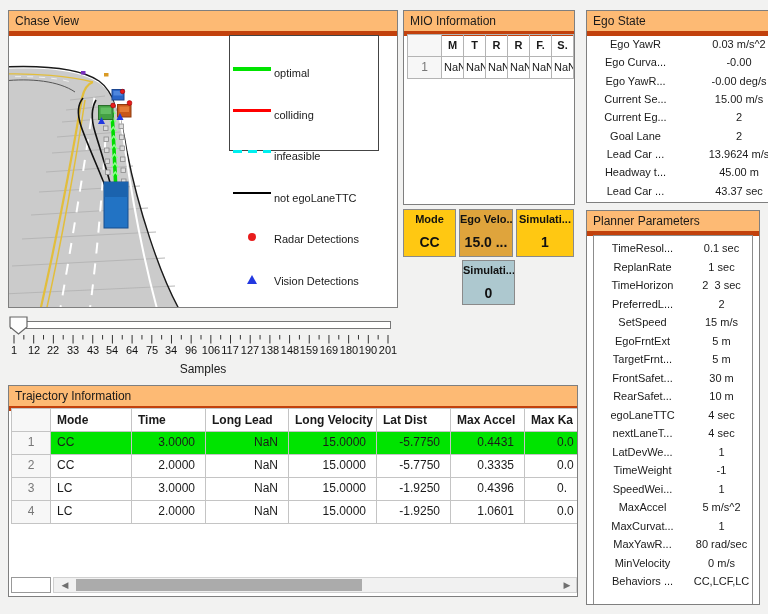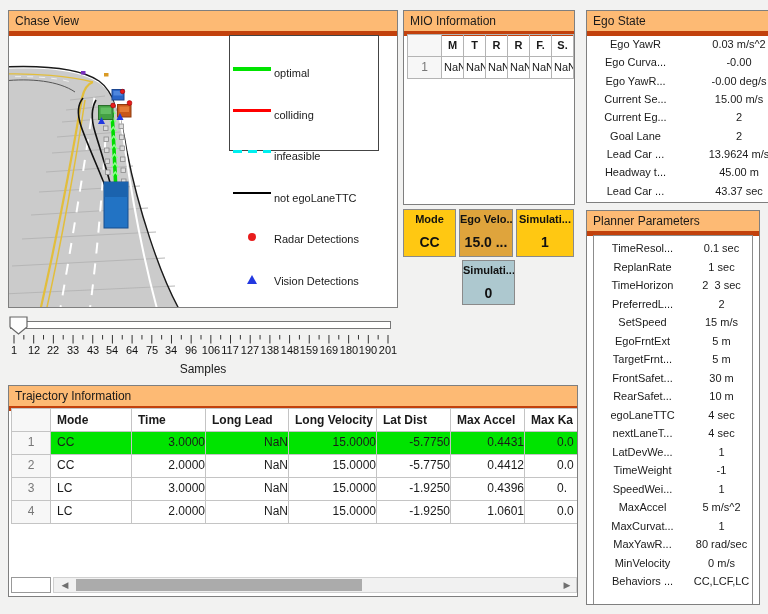--- a/index.html
+++ b/index.html
@@ -72,21 +72,21 @@
   #tick-labels span{position:absolute;transform:translateX(-50%);font-size:11px;white-space:nowrap;color:#111;}
   #samples-label{position:absolute;left:8px;top:362px;width:390px;text-align:center;font-weight:normal;font-size:12px;}
   
   #traj{left:8px;top:385px;width:570px;height:212px;}
   .traj-table{position:absolute;left:2px;top:22px;width:566px;overflow:hidden;}
   .traj-row{display:grid;grid-template-columns:40px 81px 74px 83px 88px 74px 74px 80px;width:600px;}
   .t-cell{border-right:1px solid #c4c4c4;border-bottom:1px solid #c4c4c4;box-sizing:border-box;height:23px;line-height:21px;overflow:hidden;white-space:nowrap;background:#fff;}
   .traj-row.head .t-cell{height:24px;line-height:23px;font-weight:bold;border-top:1px solid #c4c4c4;padding-left:6px;}
   .t-cell.rn{border-left:1px solid #c4c4c4;background:#f7f7f7;color:#777;text-align:center;padding-left:0;}
   .t-cell.txt{padding-left:6px;}
-  .t-cell.num{text-align:right;}
+  .t-cell.num{text-align:right;padding-right:10px;}
   .t-cell.kap{text-align:left;padding-left:32px;}
   .traj-row.hl .t-cell:not(.rn){background:#00e400;}
   
   .hscroll{position:absolute;left:2px;bottom:3px;height:16px;width:566px;}
   .hs-corner{position:absolute;left:0;top:0;width:40px;height:16px;background:#fff;border:1px solid #999;box-sizing:border-box;}
   .hs-track{position:absolute;left:42px;top:0;right:0;height:16px;background:#f1f1f1;border:1px solid #d0d0d0;box-sizing:border-box;}
   .hs-thumb{position:absolute;left:22px;top:1px;width:286px;height:12px;background:#ababab;}
   .hs-arrow{position:absolute;top:2px;width:10px;height:10px;font-size:9px;color:#707070;line-height:11px;text-align:center;}
   .hs-arrow.left{left:6px;}
   .hs-arrow.right{right:4px;}
@@ -493,21 +493,21 @@
       <div class="t-cell num">0.4431</div>
       <div class="t-cell kap">0.0</div>
     </div>
     <div class="traj-row">
       <div class="t-cell rn">2</div>
       <div class="t-cell txt">CC</div>
       <div class="t-cell num">2.0000</div>
       <div class="t-cell num">NaN</div>
       <div class="t-cell num">15.0000</div>
       <div class="t-cell num">-5.7750</div>
-      <div class="t-cell num">0.4412</div>
+      <div class="t-cell num">0.3335</div>
       <div class="t-cell kap">0.0</div>
     </div>
     <div class="traj-row">
       <div class="t-cell rn">3</div>
       <div class="t-cell txt">LC</div>
       <div class="t-cell num">3.0000</div>
       <div class="t-cell num">NaN</div>
       <div class="t-cell num">15.0000</div>
       <div class="t-cell num">-1.9250</div>
       <div class="t-cell num">0.4396</div>

